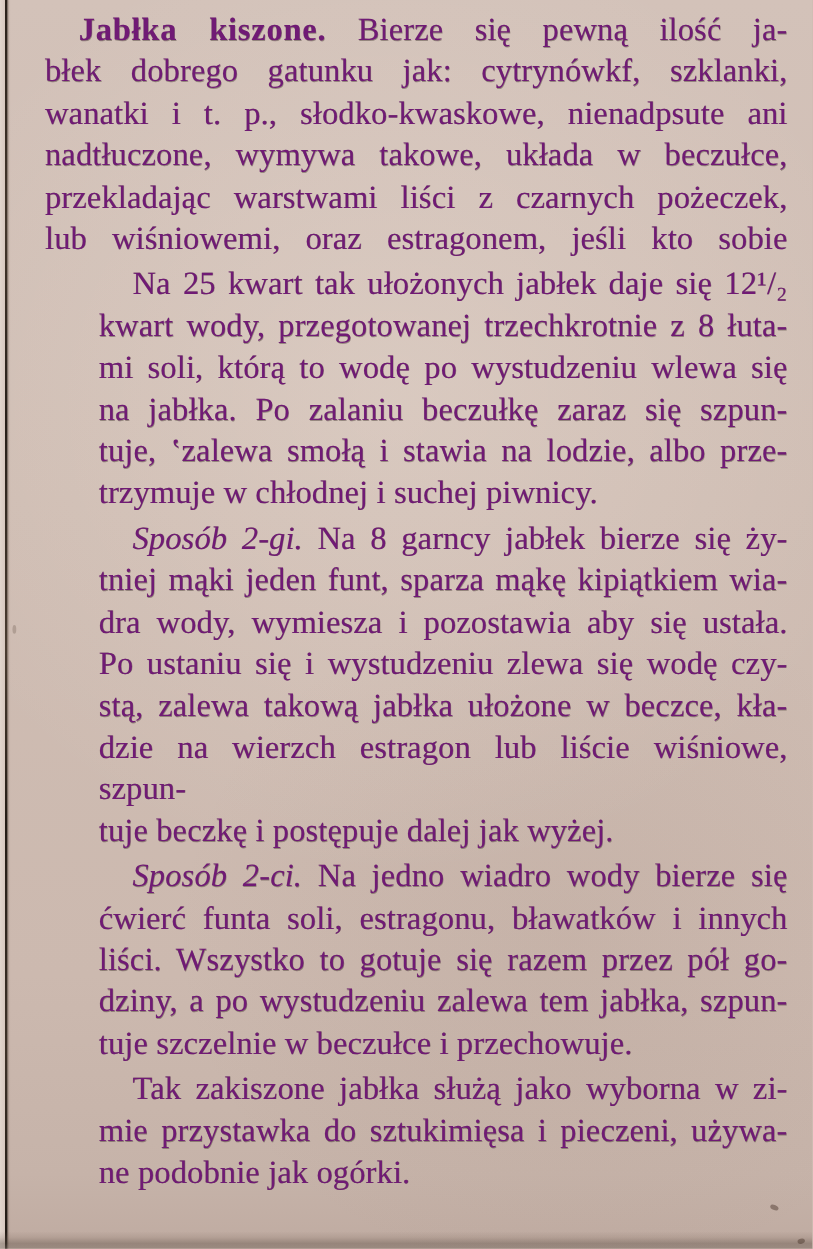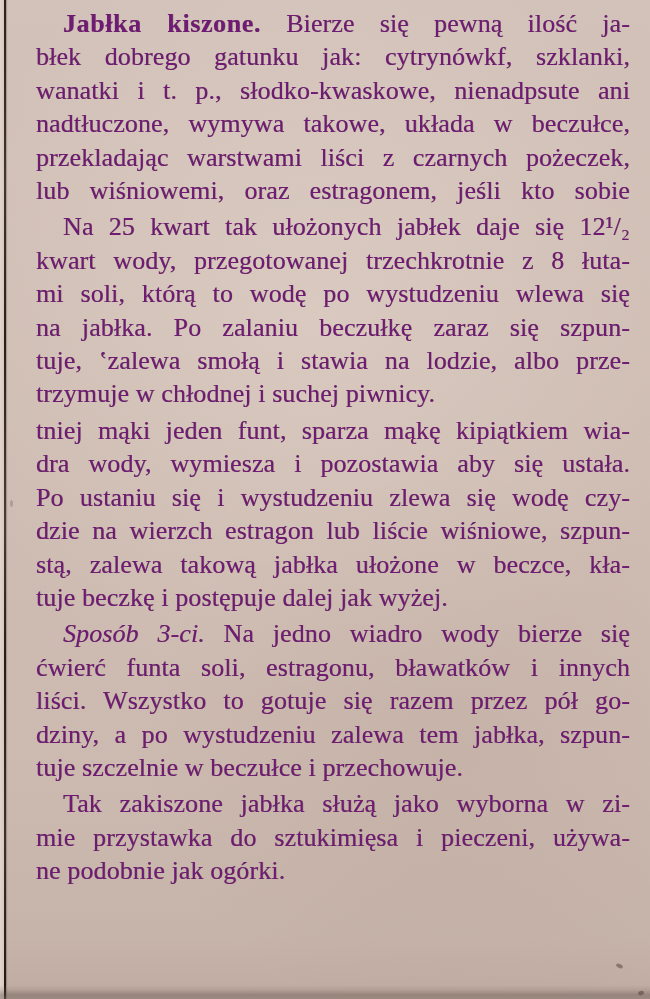--- a/index.html
+++ b/index.html
@@ -45,21 +45,21 @@
 
   .text-block {
     position: absolute;
     left: 36px; right: 20px; top: 7px;
     color: #701a75;
     font-size: 26px;
     line-height: 33.4px;
     text-shadow: 0.4px 0.4px 0 rgba(44,34,27,0.38), -0.2px 0 0 rgba(44,34,27,0.18);
     letter-spacing: 0.1px;
   }
-  .para + .para { margin-top: 3px; }
+  .para + .para { margin-top: 3px; margin-left: 43px; }
   .line {
     text-align: justify;
     text-align-last: justify;
     white-space: normal;
   }
   .line.first { text-indent: 27px; }
   .line.last  { text-align-last: left; }
   .s-b { font-weight: 700; letter-spacing: 0.6px; }
   .s-i { font-style: italic; }
   .s-n { }
@@ -82,29 +82,30 @@
     </div>
     <div class="para">
       <div class="line first"><span class="s-n">Na 25 kwart tak ułożonych jabłek daje się 12¹/₂</span></div>
       <div class="line"><span class="s-n">kwart wody, przegotowanej trzechkrotnie z 8 łuta-</span></div>
       <div class="line"><span class="s-n">mi soli, którą to wodę po wystudzeniu wlewa się</span></div>
       <div class="line"><span class="s-n">na jabłka.  Po zalaniu beczułkę zaraz się szpun-</span></div>
       <div class="line"><span class="s-n">tuje, ‛zalewa smołą i stawia na lodzie, albo prze-</span></div>
       <div class="line last"><span class="s-n">trzymuje w chłodnej i suchej piwnicy.</span></div>
     </div>
     <div class="para">
+      <div class="line first"><span class="s-i">Sposób 2-gi.</span><span class="s-n">  Na 8 garncy jabłek bierze się ży-</span></div>
       <div class="line"><span class="s-n">tniej mąki jeden funt, sparza mąkę kipiątkiem wia-</span></div>
       <div class="line"><span class="s-n">dra wody, wymiesza i pozostawia aby się ustała.</span></div>
       <div class="line"><span class="s-n">Po ustaniu się i wystudzeniu zlewa się wodę czy-</span></div>
+      <div class="line"><span class="s-n">stą, zalewa takową jabłka ułożone w beczce, kła-</span></div>
       <div class="line"><span class="s-n">dzie na wierzch estragon lub liście wiśniowe, szpun-</span></div>
-      <div class="line"><span class="s-n">stą, zalewa takową jabłka ułożone w beczce, kła-</span></div>
       <div class="line last"><span class="s-n">tuje beczkę i postępuje dalej jak wyżej.</span></div>
     </div>
     <div class="para">
-      <div class="line first"><span class="s-i">Sposób 3-ci.</span><span class="s-n">  Na jedno wiadro wody bierze się</span></div>
+      <div class="line first"><span class="s-i">Sposób 2-ci.</span><span class="s-n">  Na jedno wiadro wody bierze się</span></div>
       <div class="line"><span class="s-n">ćwierć funta soli, estragonu, bławatków i innych</span></div>
       <div class="line"><span class="s-n">liści.  Wszystko to gotuje się razem przez pół go-</span></div>
       <div class="line"><span class="s-n">dziny, a po wystudzeniu zalewa tem jabłka, szpun-</span></div>
       <div class="line last"><span class="s-n">tuje szczelnie w beczułce i przechowuje.</span></div>
     </div>
     <div class="para">
       <div class="line first"><span class="s-n">Tak zakiszone jabłka służą jako wyborna w zi-</span></div>
       <div class="line"><span class="s-n">mie przystawka do sztukimięsa i pieczeni, używa-</span></div>
       <div class="line last"><span class="s-n">ne podobnie jak ogórki.</span></div>
     </div>

